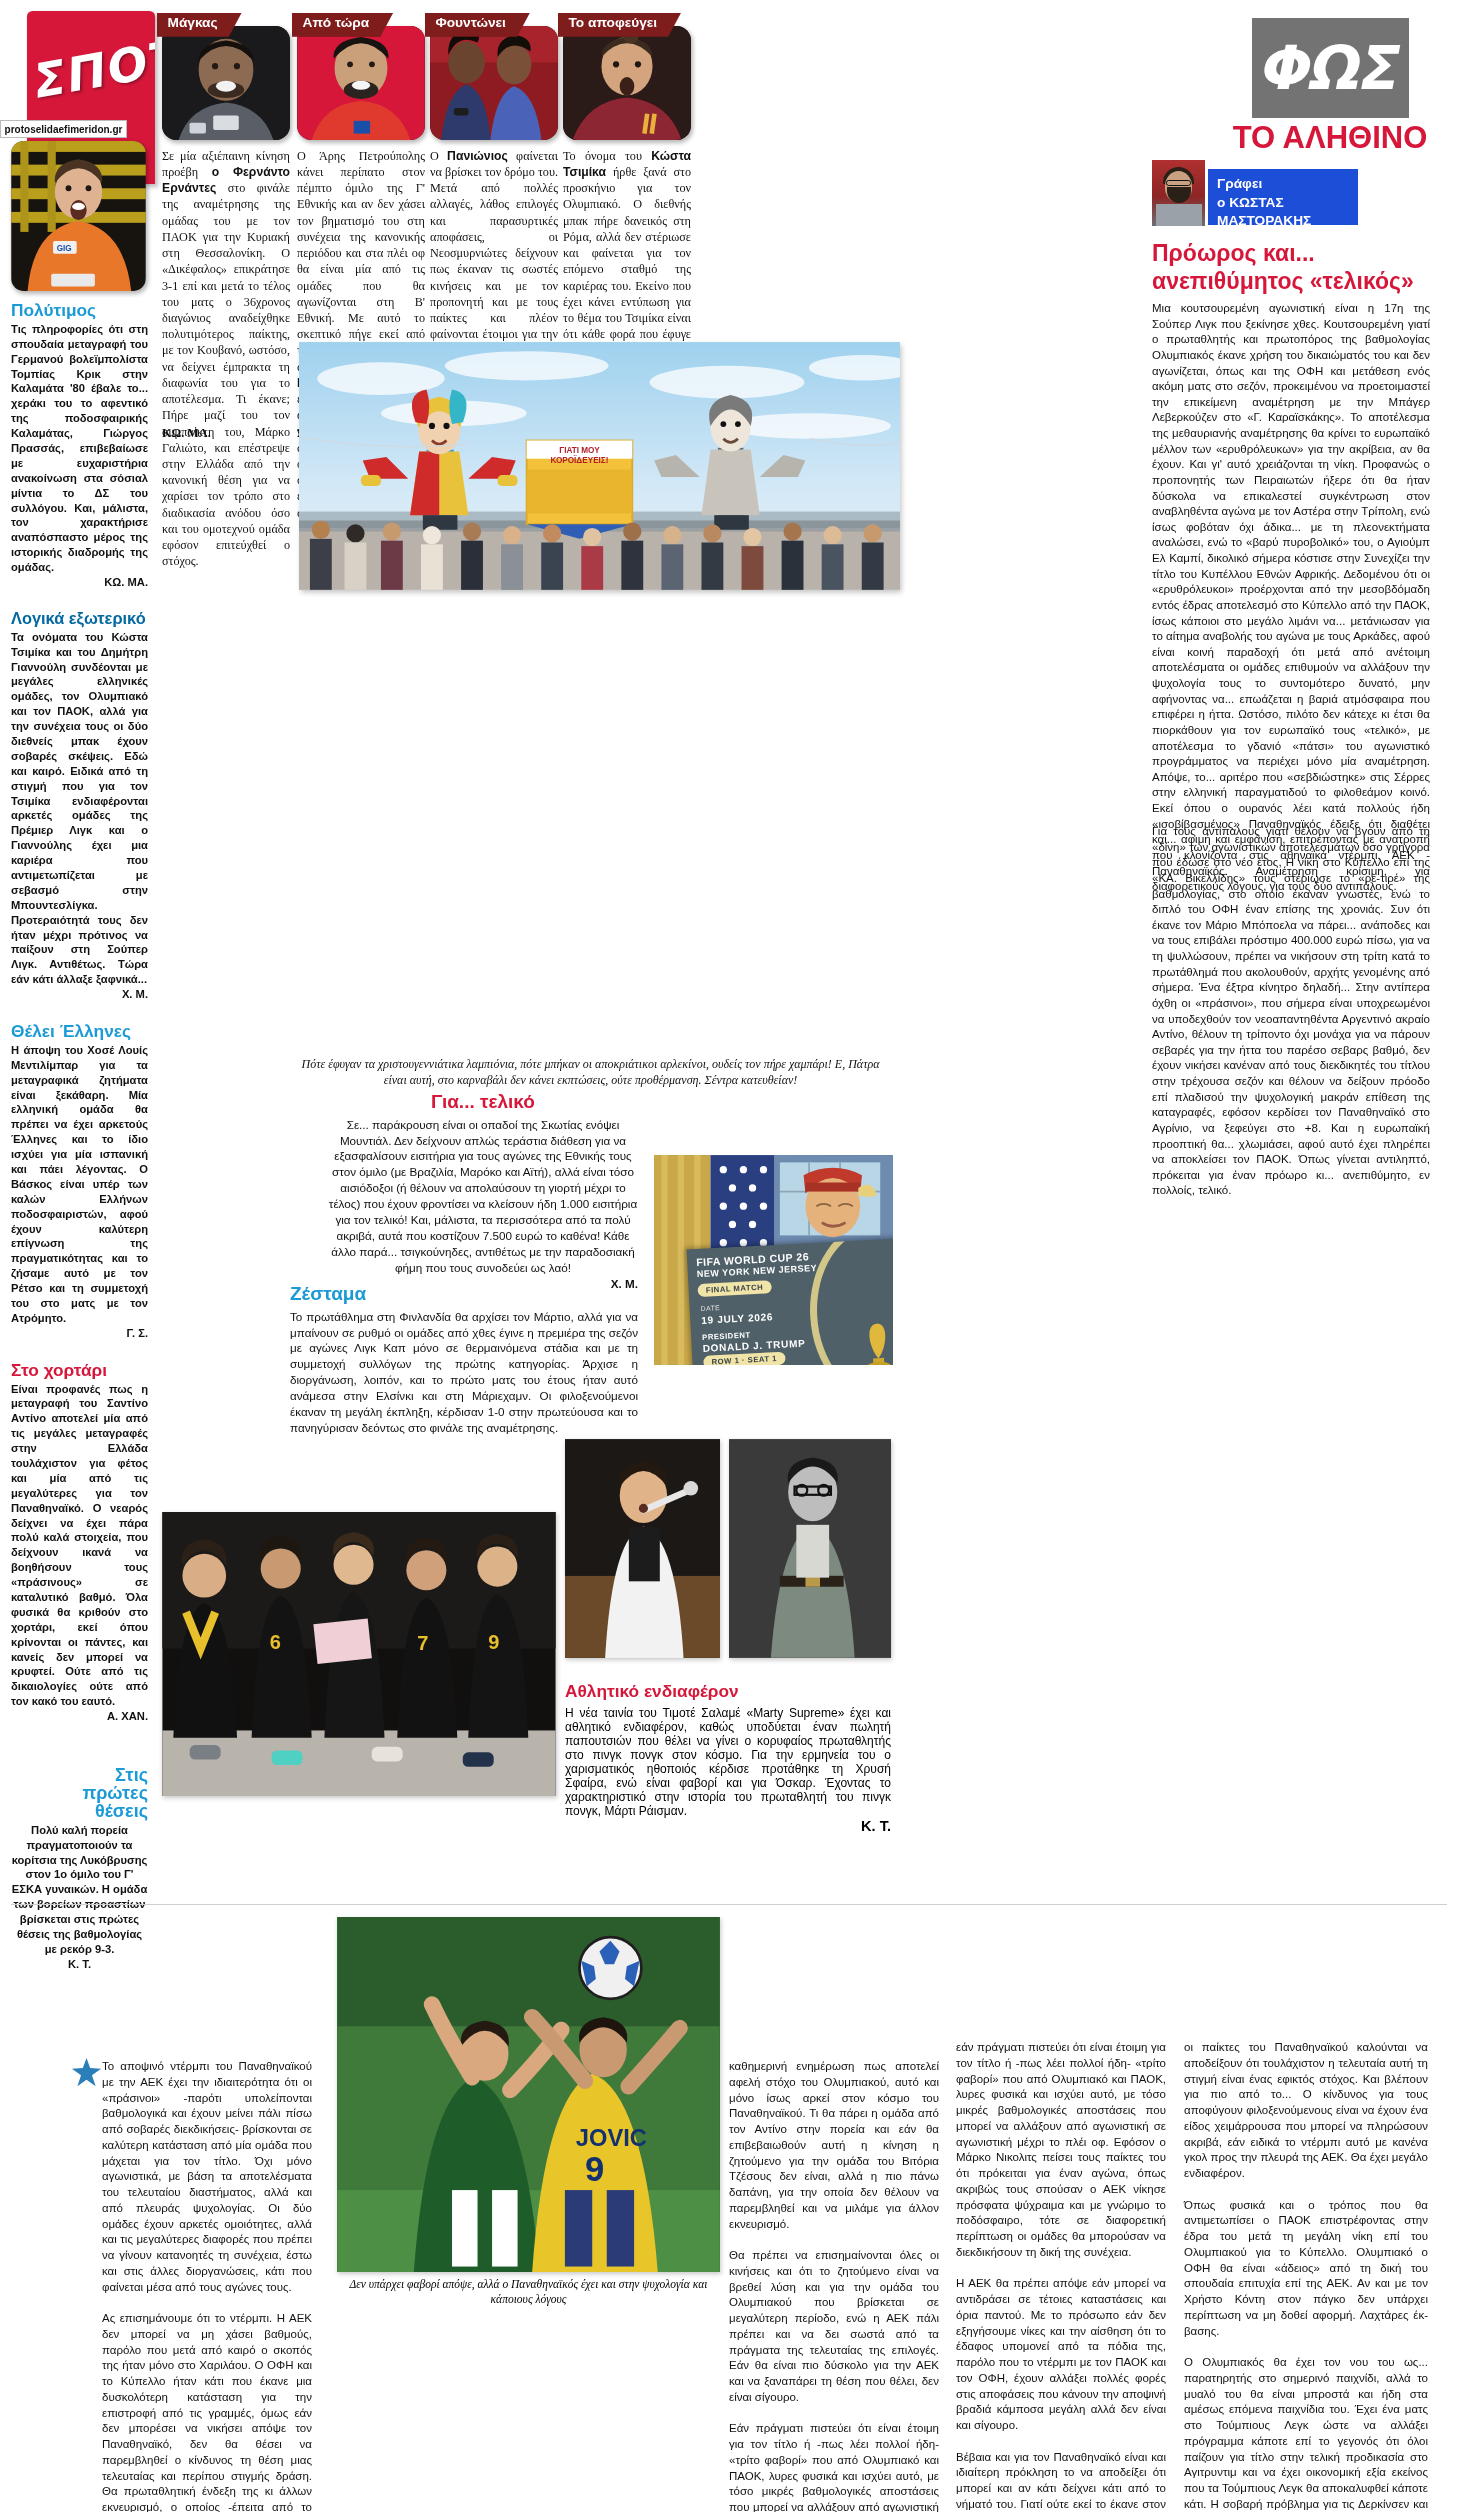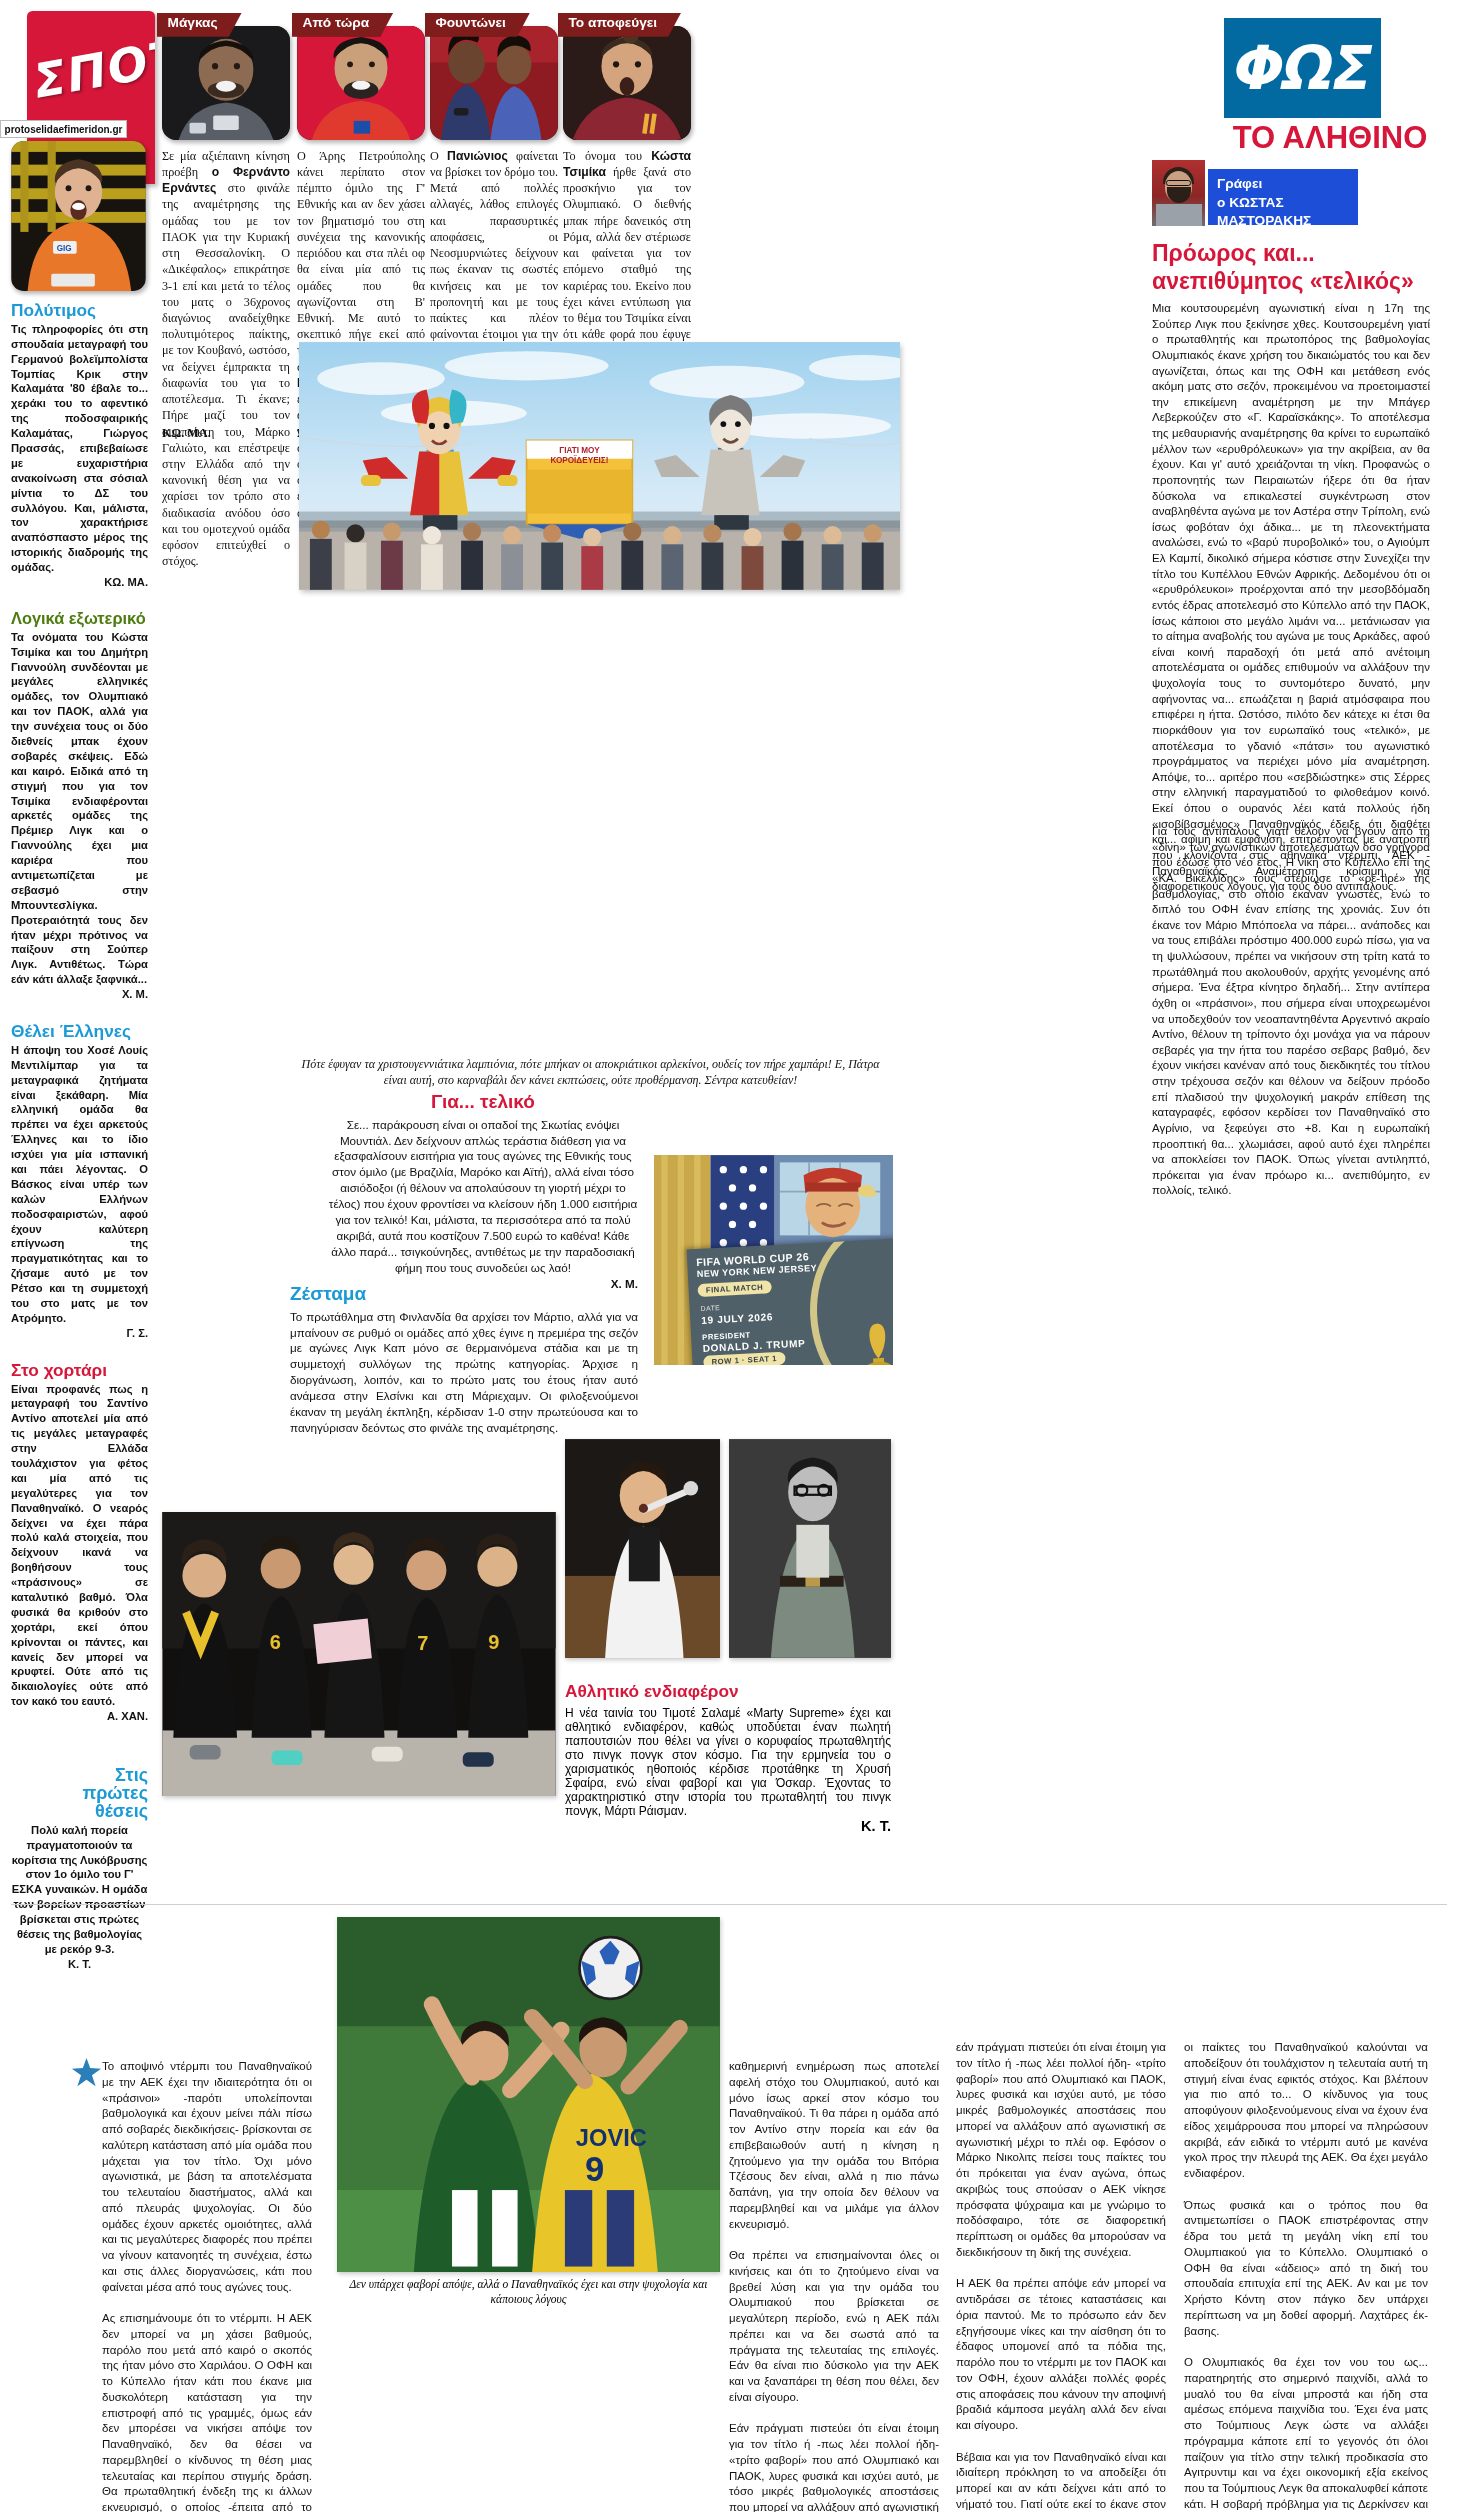--- a/index.html
+++ b/index.html
@@ -64,22 +64,22 @@
     position: absolute;
     font-family: "Liberation Serif", serif;
     font-size: 12.2px; line-height: 1.33; color: #111;
     text-align: justify;
   }
   .cap b { font-family: "Liberation Sans", sans-serif; font-weight: bold; font-style: normal;}
   .sig { font-weight: bold; font-family:"Liberation Sans",sans-serif; }
 
   
   .fos-box {
-    position: absolute; left: 1224px; top: 18px;
-    width: 157px; height: 100px; background: #0369a1;
+    position: absolute; left: 1252px; top: 18px;
+    width: 157px; height: 100px; background: #737373;
     display: flex; align-items: center; justify-content: center;
   }
   .fos-box span {
     color: #fff; font-family: "DejaVu Sans", sans-serif;
     font-weight: bold; font-style: italic; font-size: 60px;
     letter-spacing: -1.8px;
   }
   .alithino {
     position: absolute; left: 1232px; top: 120px; width: 196px;
     color: #d6173a; font-weight: bold; font-size: 31px;
@@ -359,21 +359,21 @@
     </svg>
   </div>
 
   <div class="side-block" id="sidebarHost" style="top:301px;">
       <div style="margin-bottom: 20px;">
         <div class="side-h" style="color: rgb(27, 154, 214); white-space: pre-line;">Πολύτιμος</div>
         <div class="side-body">Τις πληροφορίες ότι στη σπουδαία μεταγραφή του Γερμανού βολεϊμπολίστα Τομπίας Κρικ στην Καλαμάτα '80 έβαλε το... χεράκι του το αφεντικό της ποδοσφαιρικής Καλαμάτας, Γιώργος Πρασσάς, επιβεβαίωσε με ευχαριστήρια ανακοίνωση στα σόσιαλ μίντια το ΔΣ του συλλόγου. Και, μάλιστα, τον χαρακτήρισε αναπόσπαστο μέρος της ιστορικής διαδρομής της ομάδας.</div>
         <div class="side-body" style="text-align: right;">ΚΩ. ΜΑ.</div>
       </div>
       <div style="margin-bottom: 20px;">
-        <div class="side-h sm" style="color: #4d7c0f; white-space: pre-line;">Λογικά εξωτερικό</div>
+        <div class="side-h sm" style="color: #0369a1; white-space: pre-line;">Λογικά εξωτερικό</div>
         <div class="side-body">Τα ονόματα του Κώστα Τσιμίκα και του Δημήτρη Γιαννούλη συνδέονται με μεγάλες ελληνικές ομάδες, τον Ολυμπιακό και τον ΠΑΟΚ, αλλά για την συνέχεια τους οι δύο διεθνείς μπακ έχουν σοβαρές σκέψεις. Εδώ και καιρό. Ειδικά από τη στιγμή που για τον Τσιμίκα ενδιαφέρονται αρκετές ομάδες της Πρέμιερ Λιγκ και ο Γιαννούλης έχει μια καριέρα που αντιμετωπίζεται με σεβασμό στην Μπουντεσλίγκα. Προτεραιότητά τους δεν ήταν μέχρι πρότινος να παίξουν στη Σούπερ Λιγκ. Αντιθέτως. Τώρα εάν κάτι άλλαξε ξαφνικά...</div>
         <div class="side-body" style="text-align: right;">Χ. Μ.</div>
       </div>
       <div style="margin-bottom: 20px;">
         <div class="side-h" style="color: rgb(27, 154, 214); white-space: pre-line;">Θέλει Έλληνες</div>
         <div class="side-body">Η άποψη του Χοσέ Λουίς Μεντιλίμπαρ για τα μεταγραφικά ζητήματα είναι ξεκάθαρη. Μία ελληνική ομάδα θα πρέπει να έχει αρκετούς Έλληνες και το ίδιο ισχύει για μία ισπανική και πάει λέγοντας. Ο Βάσκος είναι υπέρ των καλών Ελλήνων ποδοσφαιριστών, αφού έχουν καλύτερη επίγνωση της πραγματικότητας και το ζήσαμε αυτό με τον Ρέτσο και τη συμμετοχή του στο ματς με τον Ατρόμητο.</div>
         <div class="side-body" style="text-align: right;">Γ. Σ.</div>
       </div>
       <div style="margin-bottom: 42px;">
         <div class="side-h" style="color: rgb(214, 23, 58); white-space: pre-line;">Στο χορτάρι</div>

